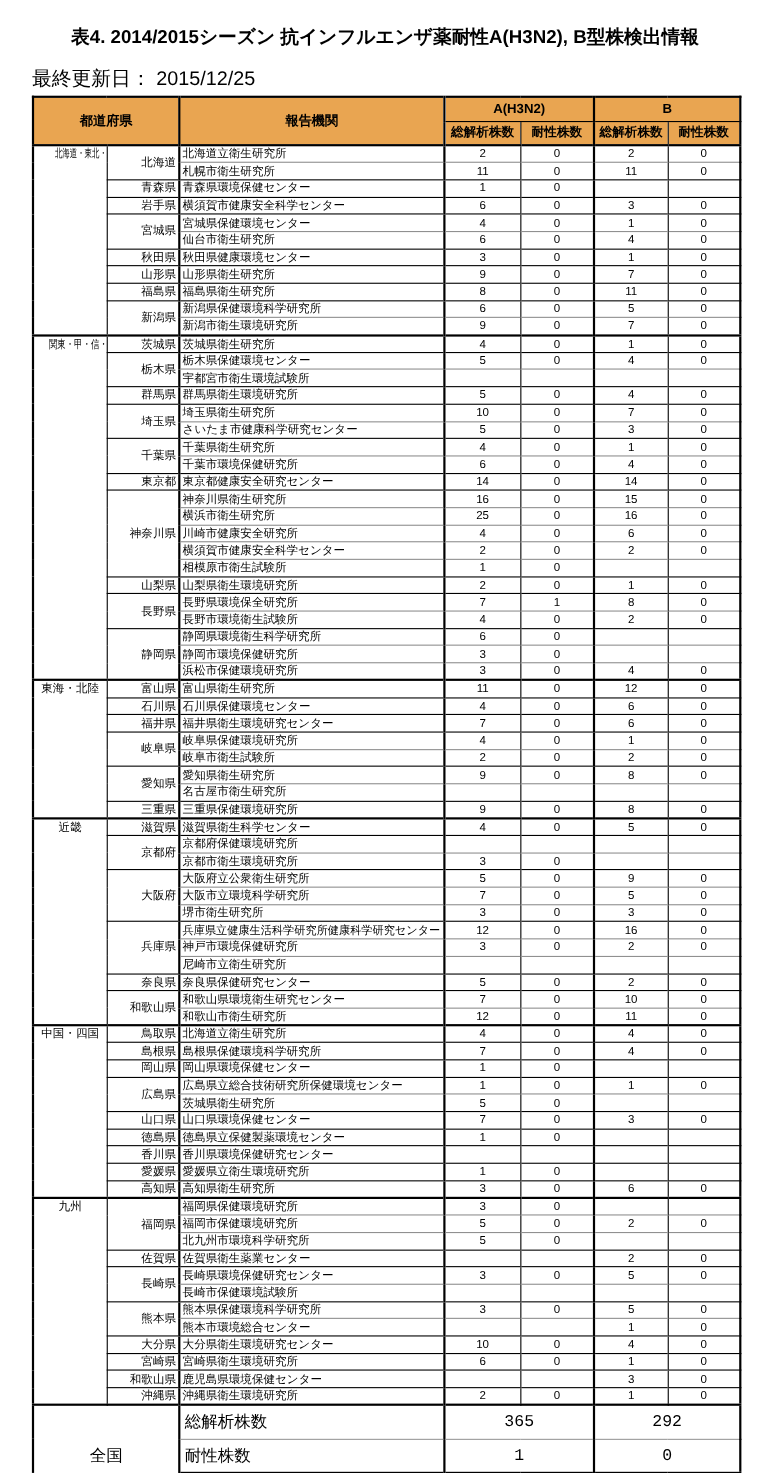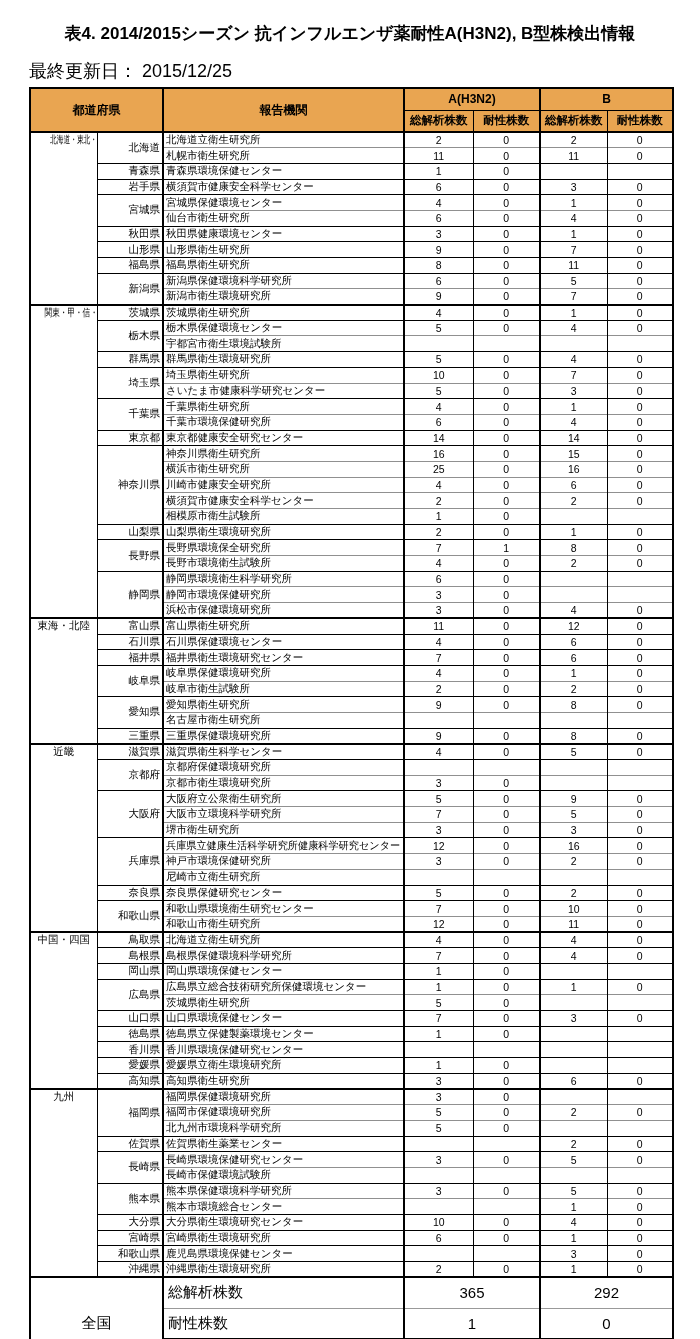--- a/index.html
+++ b/index.html
@@ -74,21 +74,21 @@
   tr.national-row td {
     border-left: 1px solid #000;
     border-right: 1px solid #000;
     font-size: 15px;
     padding: 0 4px;
   }
   tr.national-row.n1 td { border-top: 2px solid #000; }
   tr.national-row.n2 td { border-top: 1px solid #999; }
   tr.national-row.n3 td { border-top: 2px solid #000; }
   td.c-nat-label { text-align: left; font-size: 15px; }
-  td.c-nat-val { text-align: center; font-size: 14px; }
+  td.c-nat-val { text-align: center; font-size: 14px; font-family: Liberation Mono, monospace; }
   td.c-nat-name { text-align: center; font-size: 16px; vertical-align: middle; }
   .fit { display: inline-block; white-space: nowrap; }
 </style>
 </head>
 <body>
 
 <div class="page">
   <div class="title">表4. 2014/2015シーズン 抗インフルエンザ薬耐性A(H3N2), B型株検出情報</div>
   <div class="updated">最終更新日： 2015/12/25</div>
 

